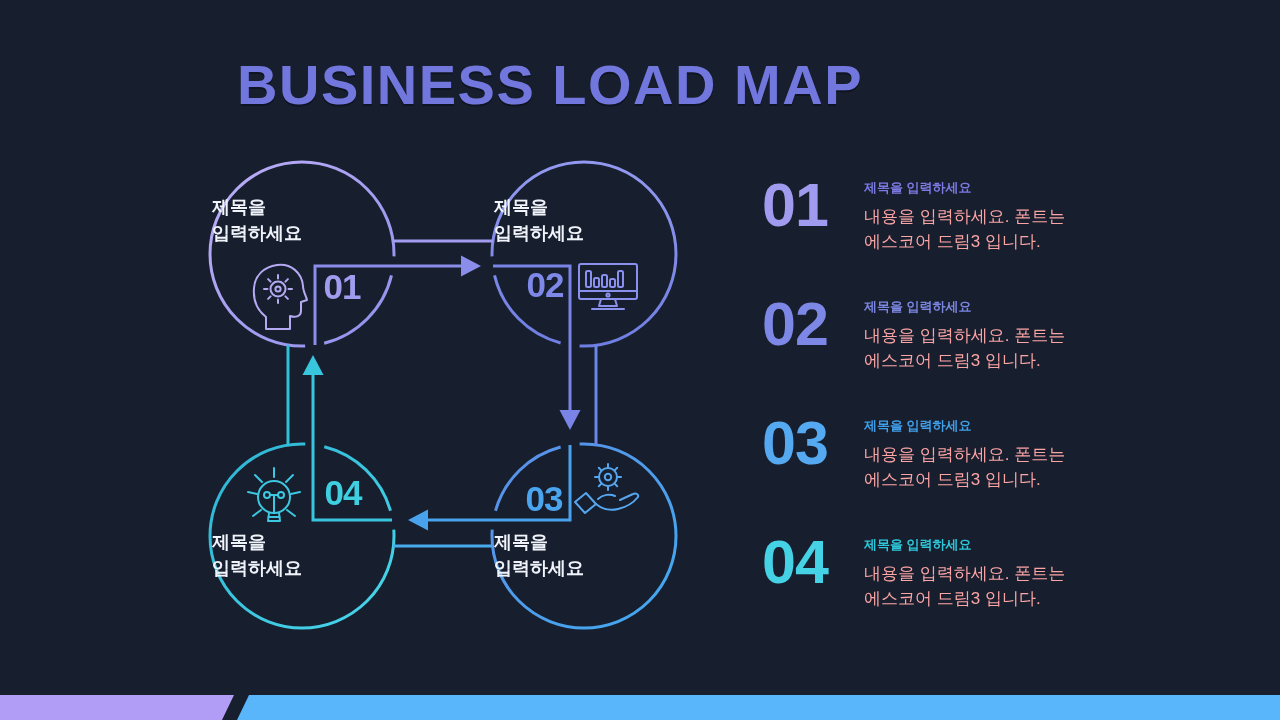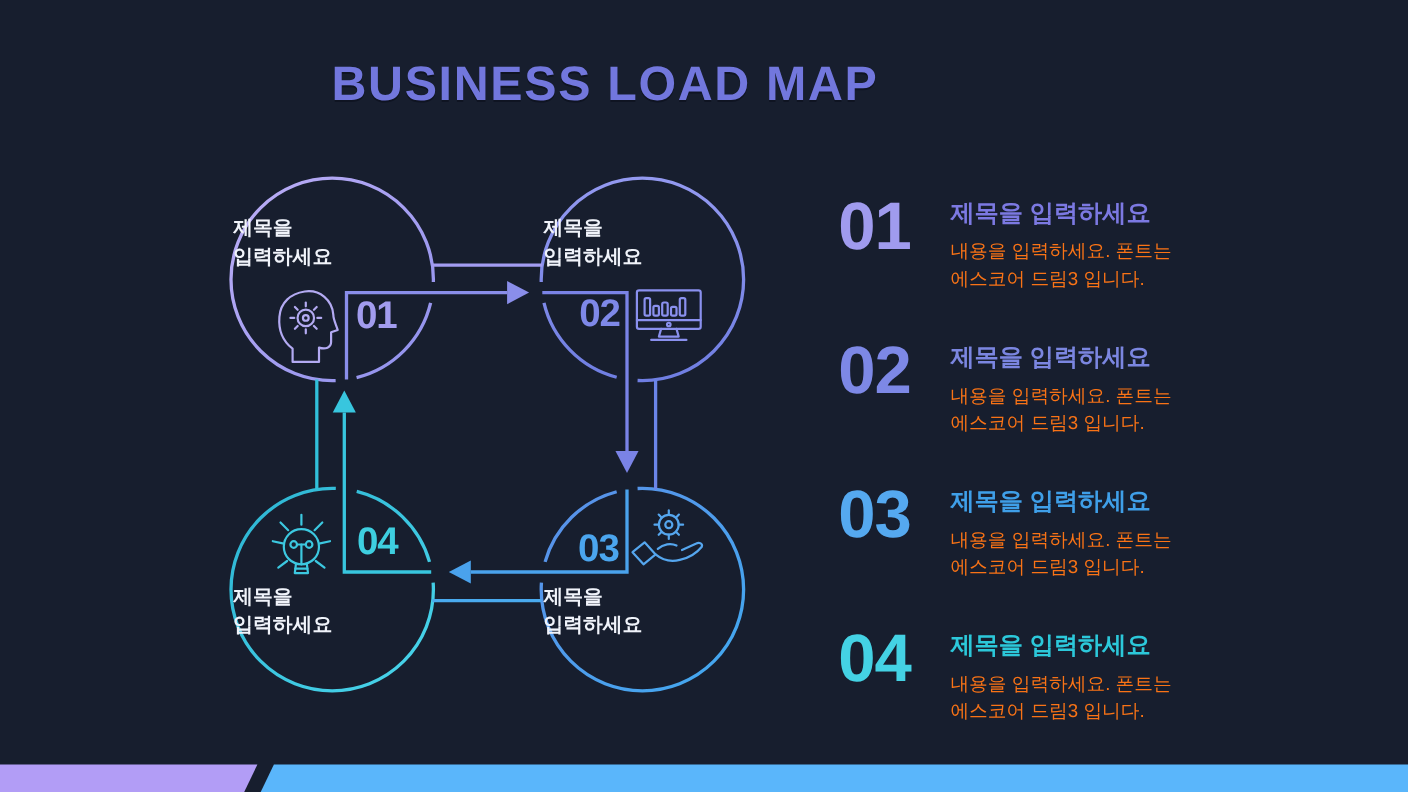--- a/index.html
+++ b/index.html
@@ -4,21 +4,21 @@
 <style>
   html,body{margin:0;padding:0;}
   body{
     width:1280px;height:720px;overflow:hidden;position:relative;
     background:#171e2e;
     font-family:"Liberation Sans","DejaVu Sans",sans-serif;
   }
   .slide{position:absolute;inset:0;}
   .slide-title{
     position:absolute;left:0;top:52px;width:1100px;
-    text-align:center;font-size:44px;font-weight:bold;letter-spacing:1.5px;
+    text-align:center;font-size:56px;font-weight:bold;letter-spacing:1.5px;
     color:#7277dd;margin:0;
     text-shadow:0 2px 0 rgba(10,14,26,.6);
   }
   .diagram-svg{position:absolute;left:0;top:0;}
   .circle-label{
     position:absolute;width:180px;text-align:left;
     color:#f0f3fa;font-size:18px;font-weight:bold;line-height:26px;
   }
   .circle-num{
     position:absolute;width:48px;text-align:center;
@@ -32,22 +32,22 @@
   .pos-num-2{left:521px;top:267px;}
   .pos-num-3{left:520px;top:481px;}
   .pos-num-4{left:319px;top:475px;}
   .info-list{position:absolute;left:762px;top:176px;width:330px;}
   .info-item{display:flex;gap:22px;margin-bottom:41px;}
   .info-num{
     font-size:61px;font-weight:bold;line-height:58px;letter-spacing:-1px;
     min-width:80px;
   }
   .info-text{padding-top:1px;}
-  .info-title{font-size:22px;font-weight:bold;margin:2px 0 7px 0;}
-  .info-body{font-size:17px;line-height:25px;color:#f97316;}
+  .info-title{font-size:13px;font-weight:bold;margin:2px 0 7px 0;}
+  .info-body{font-size:17px;line-height:25px;color:#fca5a5;}
 </style>
 </head>
 <body>
 
 <div class="slide">
 
   <h1 class="slide-title">BUSINESS LOAD MAP</h1>
 
   <svg class="diagram-svg" width="1280" height="720" viewBox="0 0 1280 720">
     <defs>

